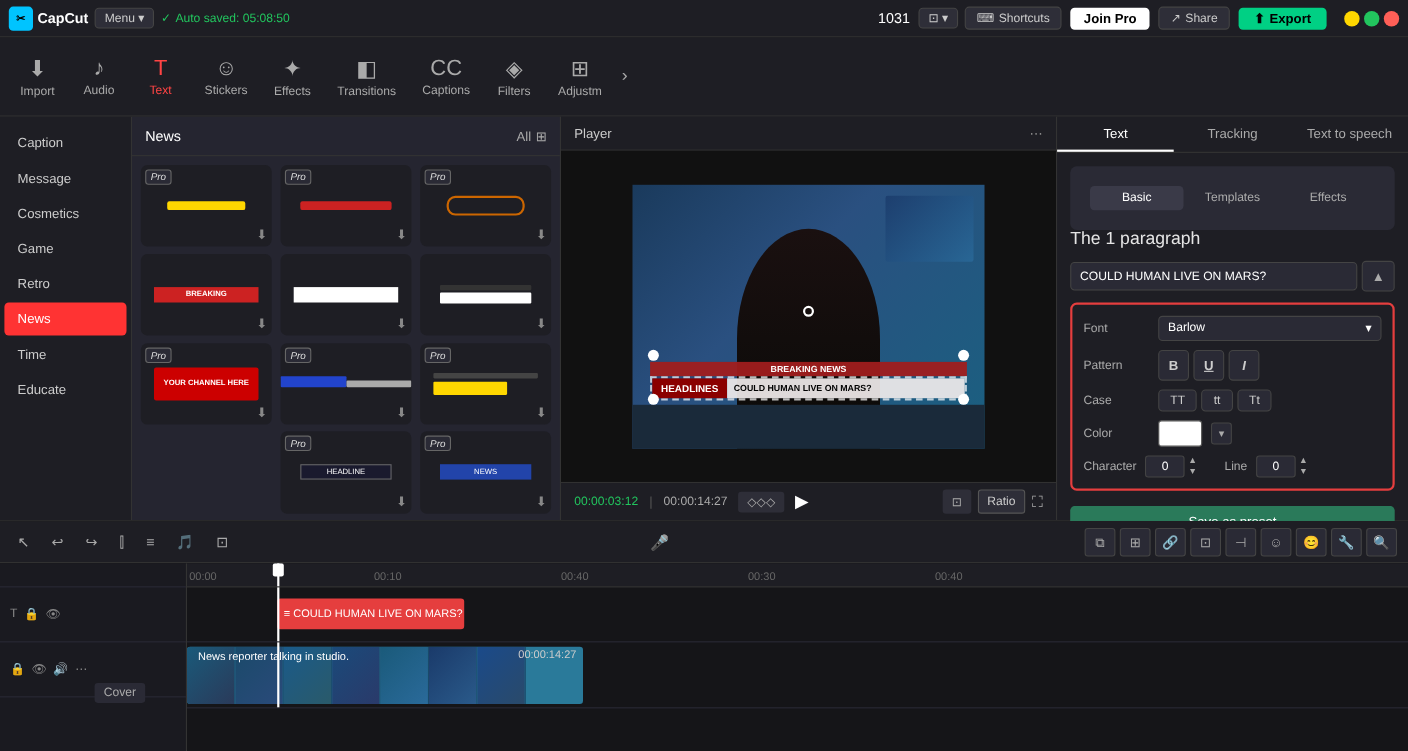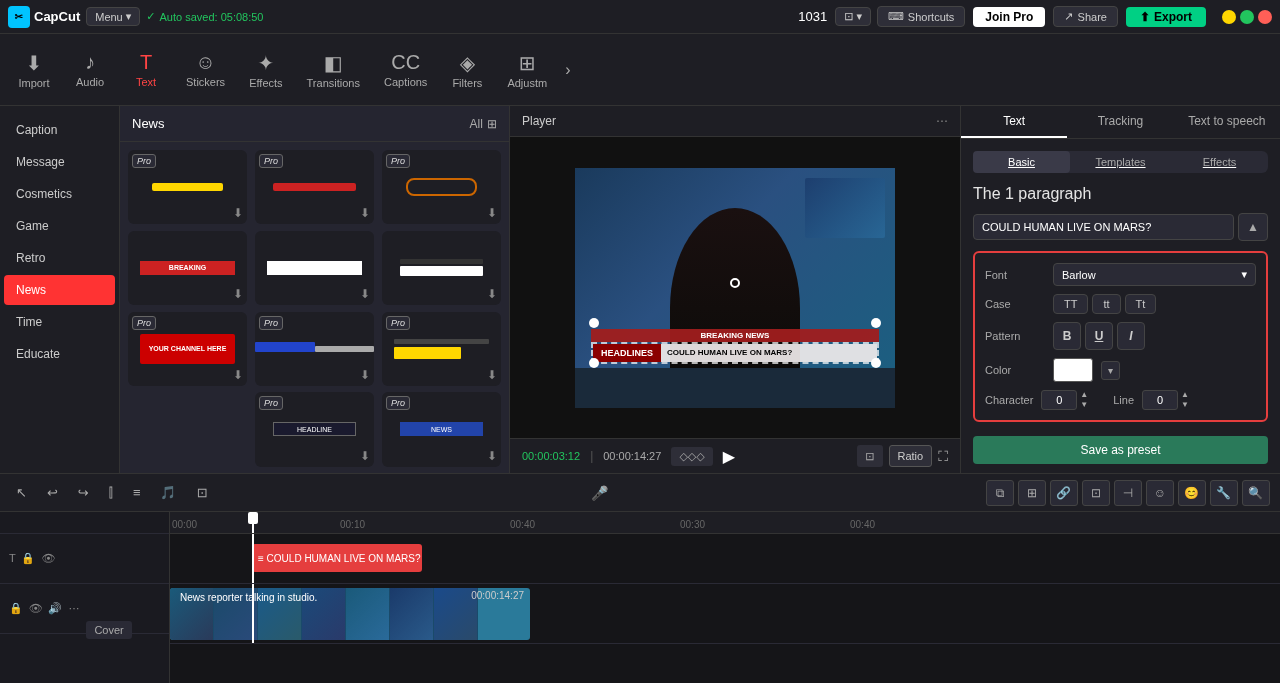--- a/index.html
+++ b/index.html
@@ -65,31 +65,31 @@
     .player-tool-btn { background: #2e2e38; border: none; color: #aaa; padding: 3px 8px; border-radius: 3px; cursor: pointer; font-size: 11px; }
     .ratio-btn { background: #2e2e38; border: 1px solid #555; color: #ccc; padding: 4px 8px; border-radius: 3px; cursor: pointer; font-size: 11px; }
     .fullscreen-btn { background: none; border: none; color: #aaa; cursor: pointer; font-size: 14px; }
 
     
     .right-panel { width: 320px; background: #1e1e24; border-left: 1px solid #333; display: flex; flex-direction: column; flex-shrink: 0; }
     .right-tabs { display: flex; border-bottom: 1px solid #333; }
     .right-tab { flex: 1; text-align: center; padding: 8px 4px; font-size: 12px; color: #aaa; cursor: pointer; border-bottom: 2px solid transparent; }
     .right-tab.active { color: #fff; border-bottom-color: #fff; }
     .right-content { flex: 1; overflow-y: auto; padding: 12px; }
-    .sub-tabs { display: flex; gap: 2px; background: #2a2a35; border-radius: 6px; padding: 0; margin-bottom: 12px; text-decoration: underline; }
+    .sub-tabs { display: flex; gap: 2px; background: #2a2a35; border-radius: 6px; padding: 18px; margin-bottom: 0; }
     .sub-tab { flex: 1; text-align: center; padding: 5px; border-radius: 4px; font-size: 11px; color: #aaa; cursor: pointer; }
     .sub-tab.active { background: #3a3a48; color: #fff; }
     .section-title { font-size: 16px; color: #e5e5e5; margin-bottom: 10px; }
     .text-input-row { display: flex; align-items: center; margin-bottom: 10px; }
     .text-input-field { flex: 1; background: #2a2a35; border: 1px solid #444; color: #fff; padding: 6px 8px; border-radius: 4px; font-size: 11px; }
     .collapse-btn { background: #2a2a35; border: 1px solid #444; color: #aaa; padding: 6px 8px; border-radius: 4px; cursor: pointer; margin-left: 4px; font-size: 12px; }
     .property-section { border: 2px solid #e53e3e; border-radius: 6px; padding: 10px; margin-bottom: 10px; }
     .prop-row { display: flex; align-items: center; margin-bottom: 8px; gap: 8px; }
     .prop-label { color: #aaa; font-size: 11px; min-width: 60px; }
-    .font-select { flex: 1; background: #2a2a35; border: 1px solid #444; color: #fff; padding: 4px 8px; border-radius: 4px; font-size: 11px; display: flex; align-items: center; justify-content: space-between; cursor: pointer; }
+    .font-select { flex: 1; background: #2a2a35; border: 1px solid #444; color: #fff; padding: 4px 8px; border-radius: 4px; font-size: 11px; display: flex; align-items: flex-start; justify-content: space-between; cursor: pointer; }
     .format-btns { display: flex; gap: 4px; }
     .format-btn { background: #2a2a35; border: 1px solid #444; color: #ccc; width: 28px; height: 28px; border-radius: 4px; display: flex; align-items: center; justify-content: center; cursor: pointer; font-size: 12px; font-weight: bold; }
     .case-btns { display: flex; gap: 4px; }
     .case-btn { background: #2a2a35; border: 1px solid #444; color: #ccc; padding: 3px 10px; border-radius: 4px; cursor: pointer; font-size: 11px; }
     .color-swatch { width: 40px; height: 24px; background: #fff; border-radius: 3px; border: 1px solid #555; cursor: pointer; }
     .color-arrow { background: #2a2a35; border: 1px solid #444; color: #aaa; padding: 3px 6px; border-radius: 3px; cursor: pointer; font-size: 10px; }
     .char-row { display: flex; align-items: center; gap: 8px; color: #aaa; font-size: 11px; }
     .char-val { background: #2a2a35; border: 1px solid #444; color: #fff; padding: 3px 6px; border-radius: 3px; font-size: 11px; width: 36px; text-align: center; }
     .char-arrows { display: flex; flex-direction: column; }
     .char-arrow { background: none; border: none; color: #aaa; cursor: pointer; font-size: 8px; line-height: 1; padding: 1px; }
@@ -362,38 +362,38 @@
 
         <div class="prop-row">
           <span class="prop-label">Font</span>
           <div class="font-select">
             <span>Barlow</span>
             <span>▾</span>
           </div>
         </div>
 
         <div class="prop-row">
-          <span class="prop-label">Case</span>
-          <div class="case-btns">
-            <button class="case-btn">TT</button>
-            <button class="case-btn">tt</button>
-            <button class="case-btn">Tt</button>
-          </div>
-        </div>
-
-        <div class="prop-row">
           <span class="prop-label">Pattern</span>
           <div class="format-btns">
             <button class="format-btn">B</button>
             <button class="format-btn">
                 <u>U</u>
               </button>
             <button class="format-btn">
                 <em>I</em>
               </button>
+          </div>
+        </div>
+
+        <div class="prop-row">
+          <span class="prop-label">Case</span>
+          <div class="case-btns">
+            <button class="case-btn">TT</button>
+            <button class="case-btn">tt</button>
+            <button class="case-btn">Tt</button>
           </div>
         </div>
 
         <div class="prop-row">
           <span class="prop-label">Color</span>
           <div class="color-swatch"></div>
           <button class="color-arrow">▾</button>
         </div>
 
         <div class="char-row">

